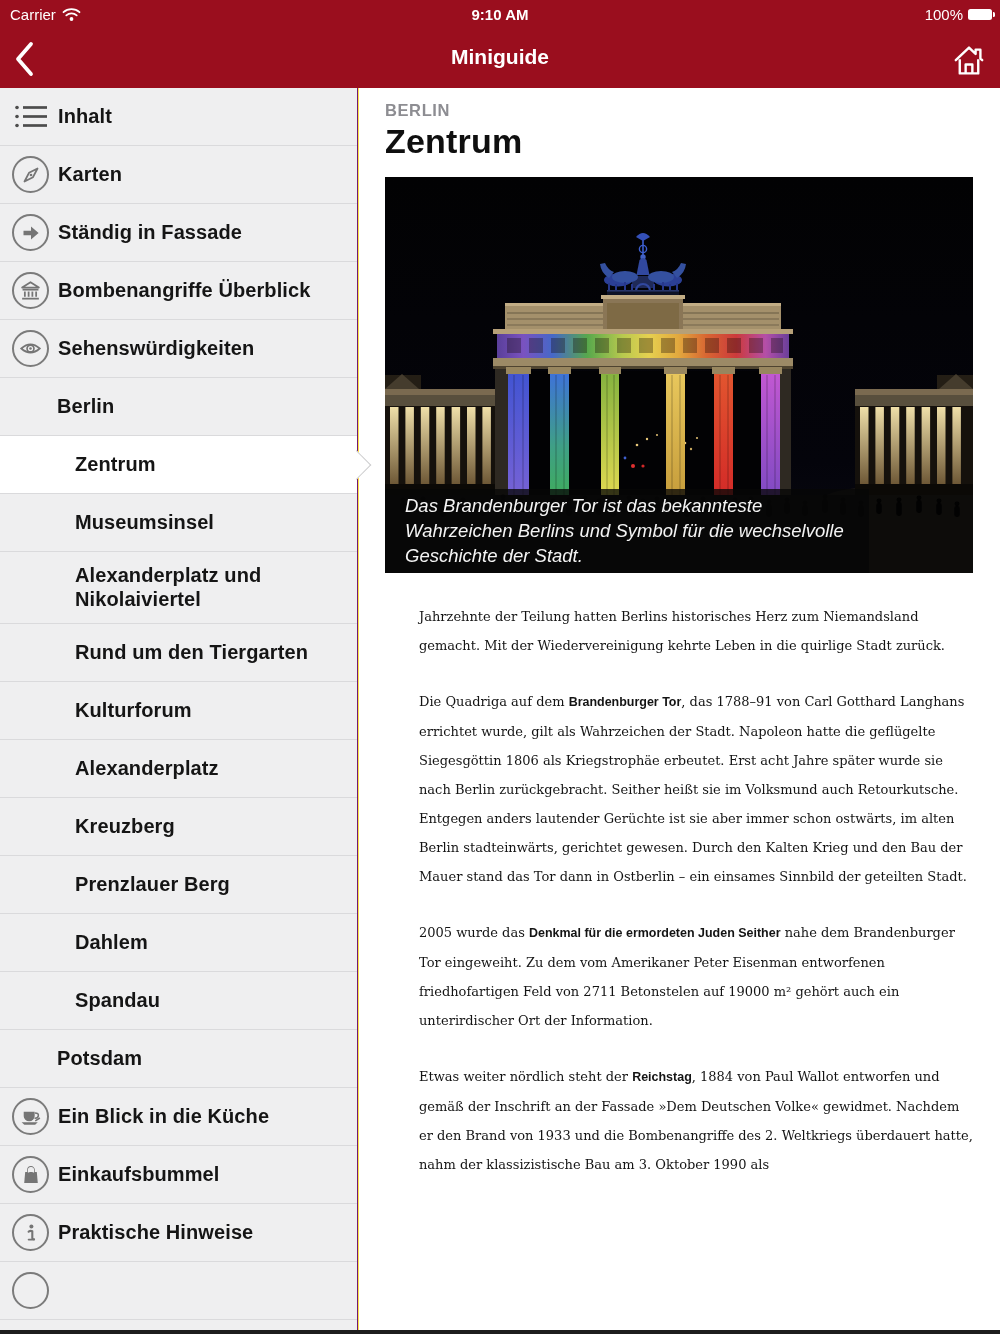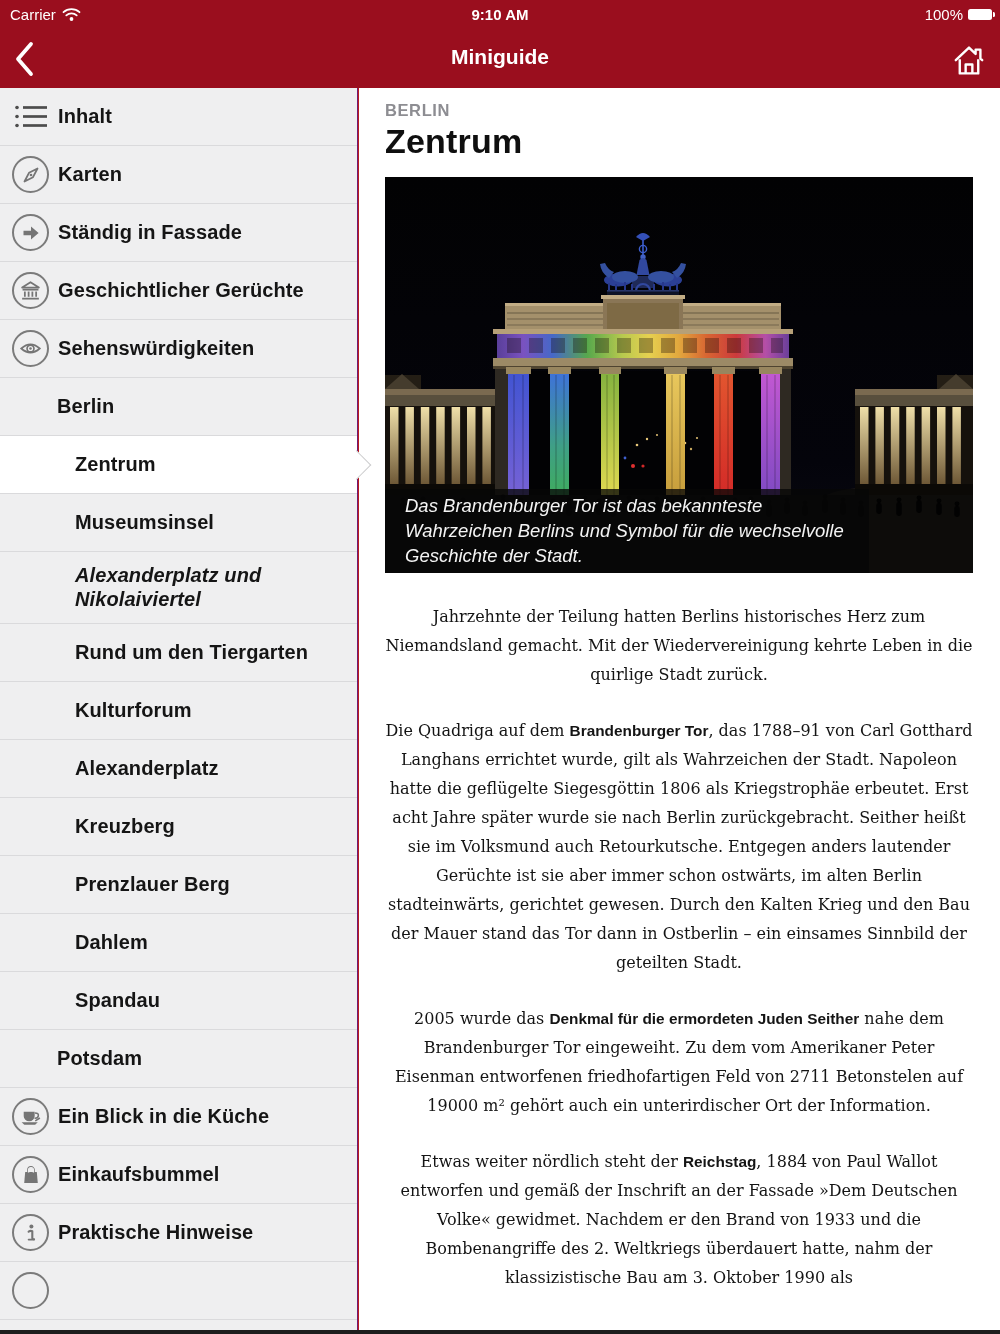--- a/index.html
+++ b/index.html
@@ -1,19 +1,19 @@
 <!DOCTYPE html>
 <html><head>
 <meta charset="utf-8">
 <style>
   * { margin:0; padding:0; box-sizing:border-box; }
   html,body { background:#444; }
   #page {
     position:relative; width:1000px; height:1334px; margin:0 auto;
-    background:#b91c1c; overflow:hidden;
+    background:#fde047; overflow:hidden;
     font-family:"Liberation Sans", sans-serif;
   }
   
   #chrome { position:absolute; top:0; left:0; width:1000px; height:88px; background:#9a0e1e; z-index:40; }
   .statusbar { position:relative; height:30px; color:#fff; font-size:15px; }
   .sb-left { position:absolute; left:10px; top:6px; display:flex; align-items:center; gap:6px; }
   .sb-time { position:absolute; left:0; right:0; top:6px; text-align:center; font-weight:700; font-size:15px; }
   .sb-right { position:absolute; right:8px; top:6px; display:flex; align-items:center; gap:5px; }
   .batt { position:relative; width:24px; height:11px; background:#fff; border-radius:2.5px; }
   .batt:after { content:""; position:absolute; right:-3px; top:3px; width:2.5px; height:5px; background:#fff; border-radius:0 1.5px 1.5px 0; }
@@ -24,21 +24,21 @@
   
   #sidebar {
     position:absolute; top:88px; left:0; width:358px; height:1246px;
     background:#efeff0; border-right:1px solid #701a75; z-index:20;
   }
   .srow {
     position:relative; display:flex; align-items:center;
     min-height:58px; padding:6px 14px 6px 12px;
     border-bottom:1px solid #dadadc; background:#efeff0; cursor:pointer;
   }
-  .srow.two { min-height:72px;font-style:italic; }
+  .srow.two { min-height:72px; }
   .slabel { font-size:20px; font-weight:700; color:#151515; line-height:1.18; letter-spacing:.1px; }
   .lvl1 { padding-left:57px; }
   .lvl2 { padding-left:75px; }
   .srow.sel { background:#fff; }
   .selarrow {
     position:absolute; right:-10px; top:50%; width:21px; height:21px;
     background:#fff; transform:translateY(-50%) rotate(45deg);
     border-top:1px solid #cccccd; border-right:1px solid #cccccd; z-index:30;
   }
   .sicon {
@@ -56,22 +56,22 @@
   .page-title { font-size:34px; font-weight:700; color:#0f0f0f; margin-top:2px; letter-spacing:.2px; }
   figure.photo { position:relative; width:484px; height:396px; margin-top:16px; background:#000;text-decoration:underline; }
   .caption {
     position:absolute; left:0; right:0; bottom:0; min-height:52px;
     background:rgba(6,6,6,0.78); color:#f4f4f4;
     font-style:italic; font-size:18.5px; line-height:25px;
     padding:4px 20px 5px 20px; display:flex; align-items:center;
   }
   .body-copy { margin-top:29px; width:588px; }
   .body-copy p {
-    font-family:"DejaVu Serif", serif; font-size:16px; line-height:29px;
-    color:#141414; margin-bottom:27px; text-align:center;
+    font-family:"DejaVu Serif", serif; font-size:13px; line-height:29px;
+    color:#141414; margin-bottom:27px; text-align:left;margin-left:34px;
   }
   .kw { font-family:"Liberation Sans", sans-serif; font-weight:700; font-size:.96em; }
   
   #bottombar { position:absolute; left:0; bottom:0; width:1000px; height:4px; background:#1d1d1d; z-index:50; }
 </style>
 </head>
 <body>
 
 <div id="page">
 
@@ -148,21 +148,21 @@
               <path d="M3 8.2 L11 3 L19 8.2 Z"></path>
               <line x1="3.4" y1="10.2" x2="18.6" y2="10.2"></line>
               <line x1="5.6" y1="12" x2="5.6" y2="17"></line>
               <line x1="9.2" y1="12" x2="9.2" y2="17"></line>
               <line x1="12.8" y1="12" x2="12.8" y2="17"></line>
               <line x1="16.4" y1="12" x2="16.4" y2="17"></line>
               <line x1="3" y1="18.8" x2="19" y2="18.8"></line>
             </g>
           </svg>
         </span>
-        <span class="slabel">Geschichtlicher Gerüchte</span>
+        <span class="slabel">Bombenangriffe Überblick</span>
       </div>
       <div class="srow lvl0">
         <span class="sicon">
           <svg width="23" height="23" viewBox="0 0 22 22">
             <path d="M2.2 11 Q11 3.2 19.8 11 Q11 18.8 2.2 11 Z" fill="none" stroke="#757575" stroke-width="1.7"></path>
             <circle cx="11" cy="11" r="3.3" fill="none" stroke="#757575" stroke-width="1.6"></circle>
             <circle cx="11" cy="11" r="1.2" fill="#757575"></circle>
           </svg>
         </span>
         <span class="slabel">Sehenswürdigkeiten</span>

